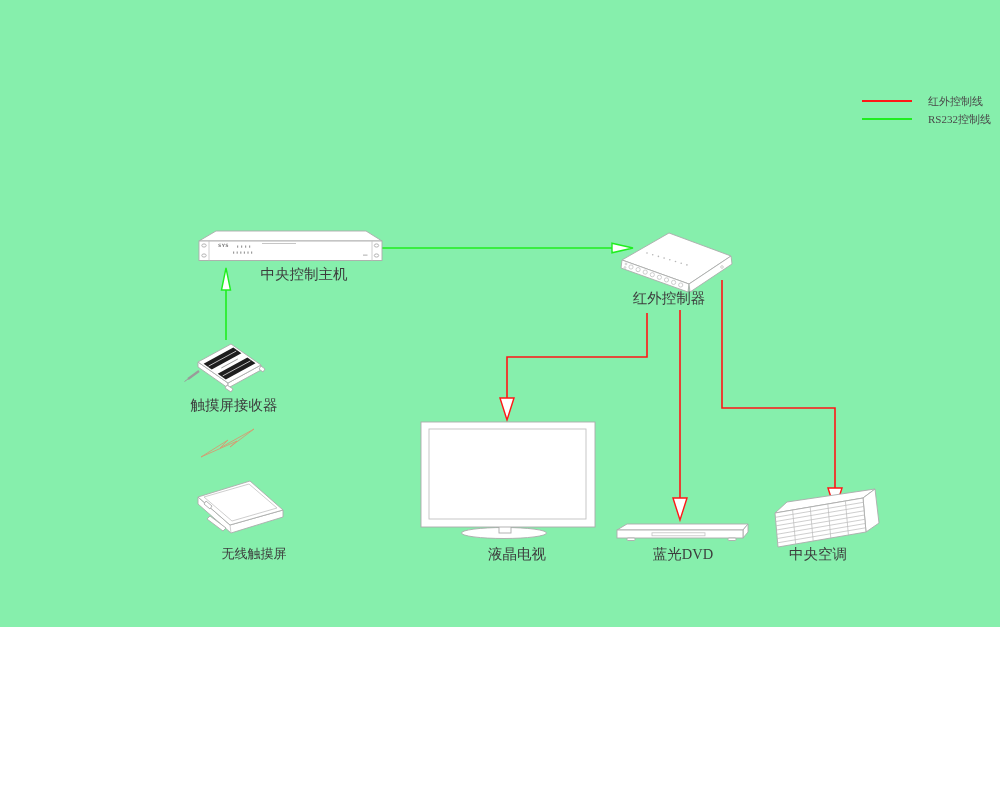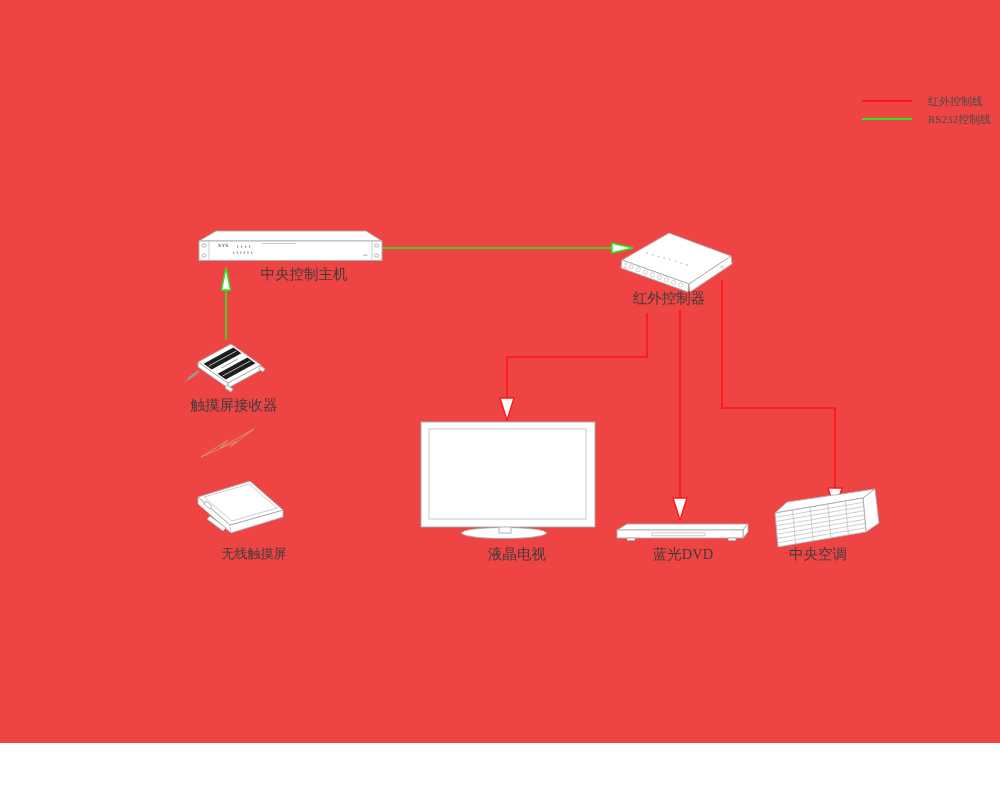--- a/index.html
+++ b/index.html
@@ -1,16 +1,16 @@
 <!DOCTYPE html>
 <html><head>
 <meta charset="utf-8">
 <style>
   html,body { margin:0; padding:0; background:#ffffff; }
-  .stage { position:relative; width:1000px; height:743px; background:#ef4444; overflow:hidden;text-decoration:underline; }
+  .stage { position:relative; width:1000px; height:627px; background:#86efac; overflow:hidden;text-decoration:underline; }
   svg { display:block; }
   .lbl { font-family:"Liberation Serif","DejaVu Serif",serif; font-size:14.5px; fill:#3c3c3c; text-anchor:middle; }
   .lbl-sm { font-family:"Liberation Serif","DejaVu Serif",serif; font-size:13px; fill:#3c3c3c; text-anchor:middle; }
   .legend-lbl { font-family:"Liberation Serif","DejaVu Serif",serif; font-size:11px; fill:#4a4a4a; text-anchor:start; }
   .brand { font-family:"DejaVu Sans",sans-serif; font-size:4.5px; font-weight:bold; fill:#808080; letter-spacing:0.4px; }
   .dev  { fill:#ffffff; stroke:#ababab; stroke-width:0.9; }
   .devl { fill:none; stroke:#c2c2c2; stroke-width:0.8; }
   .wire { fill:none; stroke-width:1.6; }
   .arrow{ fill:#ffffff; stroke-width:1.4; }
   .dark { fill:#1e1e1e; stroke:none; }

